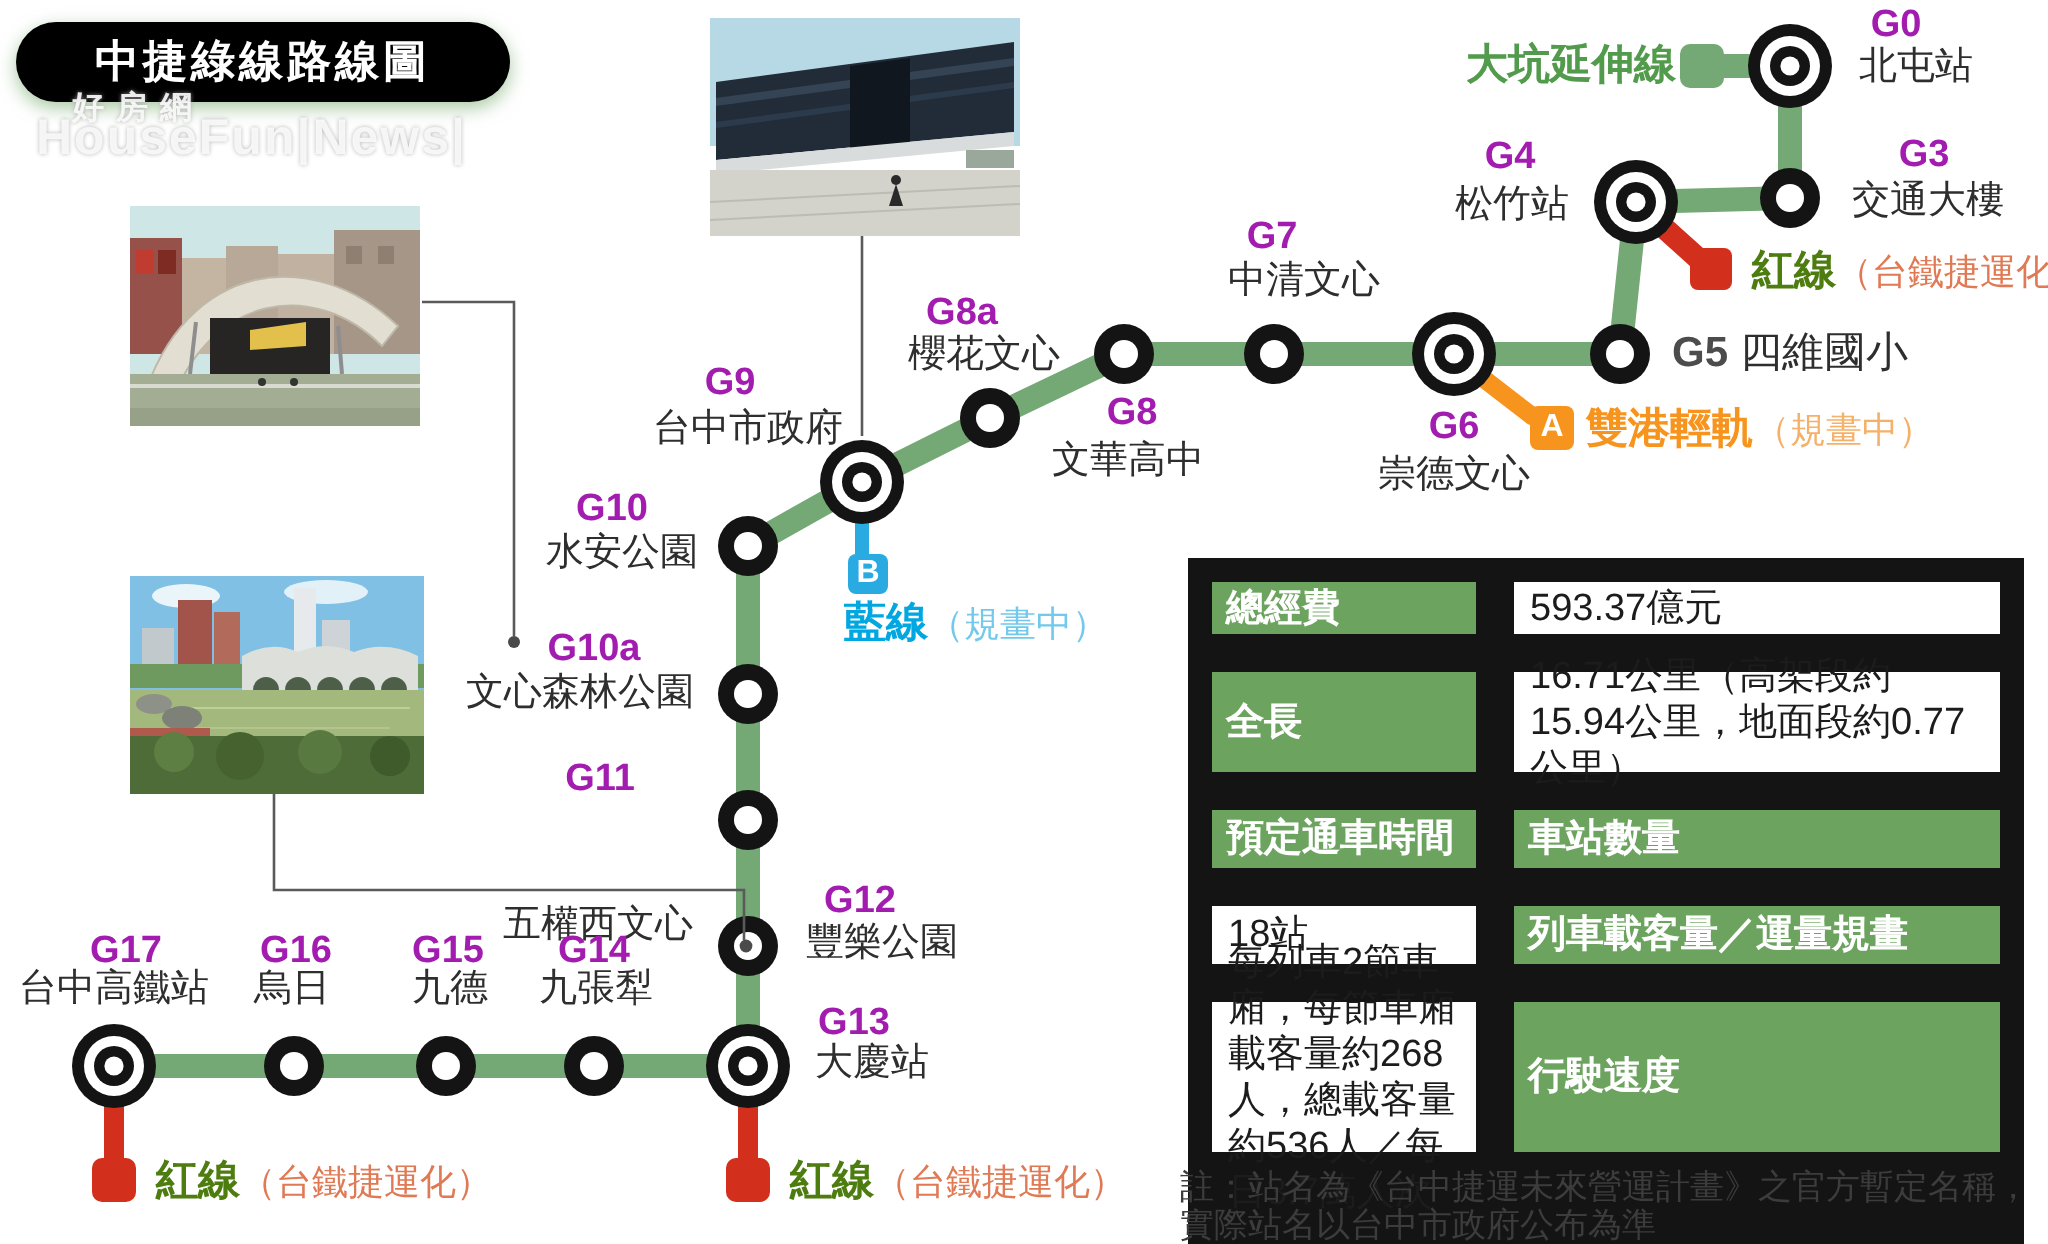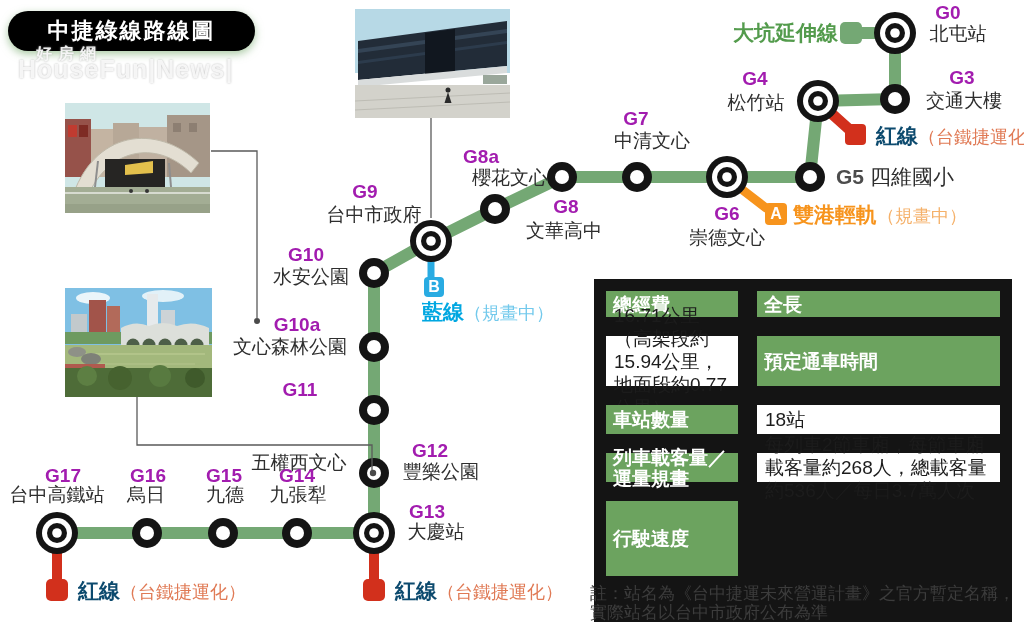--- a/index.html
+++ b/index.html
@@ -10,21 +10,21 @@
   .code{position:absolute;z-index:3;font-weight:bold;font-size:19px;color:#a21caf;
         transform:translateX(-50%);white-space:nowrap;line-height:20px;}
   .name{position:absolute;z-index:3;font-size:19px;color:#2e2e2e;
         transform:translateX(-50%);white-space:nowrap;line-height:22px;}
   .inline-lbl{position:absolute;z-index:3;white-space:nowrap;font-size:21px;color:#2e2e2e;line-height:24px;}
   .inline-lbl .c{font-weight:bold;color:#4c4c4c;margin-right:6px;}
   .branch{position:absolute;z-index:3;white-space:nowrap;line-height:24px;}
   .branch .main{font-weight:bold;font-size:21px;}
   .branch .sub{font-size:18px;}
   .branch.green .main{color:#539B4C;}
-  .branch.red .main{color:#0c4a6e;} .branch.red .sub{color:#E07A55;}
+  .branch.red .main{color:#4d7c0f;} .branch.red .sub{color:#E07A55;}
   .branch.orange .main{color:#F7941D;} .branch.orange .sub{color:#F5B16A;}
   .branch.blue .main{color:#00A7E1;} .branch.blue .sub{color:#72C9EC;}
   .marker-letter{position:absolute;z-index:4;color:#fff;font-weight:bold;font-size:16px;
                  text-align:center;}
   .title-pill{position:absolute;left:8px;top:11px;width:247px;height:40px;border-radius:27px;
               background:#000000;color:#fff;font-weight:bold;font-size:22px;letter-spacing:2px;
               display:flex;align-items:center;justify-content:center;z-index:4;
               box-shadow:0 3px 9px rgba(110,165,100,.6);}
   .wm{position:absolute;z-index:5;font-weight:bold;color:rgba(250,250,250,.92);
       text-shadow:0 0 2px rgba(165,165,165,.8);white-space:nowrap;}
@@ -242,21 +242,21 @@
   <div class="inline-lbl" style="left:836px;top:165px;">
     <span class="c">G5</span><span>四維國小</span>
   </div>
   <div class="code" style="left:727px;top:204px;">G6</div>
   <div class="name" style="left:727px;top:227px;">崇德文心</div>
   <div class="code" style="left:636px;top:109px;">G7</div>
   <div class="name" style="left:652px;top:130px;">中清文心</div>
   <div class="code" style="left:566px;top:197px;">G8</div>
   <div class="name" style="left:564px;top:220px;">文華高中</div>
   <div class="code" style="left:481px;top:147px;">G8a</div>
-  <div class="name" style="left:510px;top:167px;">櫻花文心</div>
+  <div class="name" style="left:492px;top:167px;">櫻花文心</div>
   <div class="code" style="left:365px;top:182px;">G9</div>
   <div class="name" style="left:374px;top:204px;">台中市政府</div>
   <div class="code" style="left:306px;top:245px;">G10</div>
   <div class="name" style="left:311px;top:266px;">水安公園</div>
   <div class="code" style="left:297px;top:315px;">G10a</div>
   <div class="name" style="left:290px;top:336px;">文心森林公園</div>
   <div class="code" style="left:300px;top:380px;">G11</div>
   <div class="name" style="left:299px;top:409px;margin-top:43px;">五權西文心</div>
   <div class="code" style="left:430px;top:441px;">G12</div>
   <div class="name" style="left:441px;top:461px;">豐樂公園</div>
@@ -288,20 +288,21 @@
   </div>
   <div class="branch red" style="left:395px;top:579px;">
     <span class="main">紅線</span><span class="sub">（台鐵捷運化）</span>
   </div>
 
   <div class="marker-letter" style="left:765px;top:203px;width:22px;height:22px;line-height:22px;">A</div>
   <div class="marker-letter" style="left:424px;top:277px;width:20px;height:20px;line-height:20px;">B</div>
 
   <div class="spec-table">
     <div class="th">總經費</div>
+    <div class="td">593.37億元</div>
     <div class="th">全長</div>
     <div class="td">16.71公里（高架段約15.94公里，地面段約0.77公里）</div>
     <div class="th">預定通車時間</div>
     <div class="th">車站數量</div>
     <div class="td">18站</div>
     <div class="th">列車載客量／運量規畫</div>
     <div class="td">每列車2節車廂，每節車廂載客量約268人，總載客量約536人／每日3.7萬人次</div>
     <div class="th">行駛速度</div>
   </div>
 

